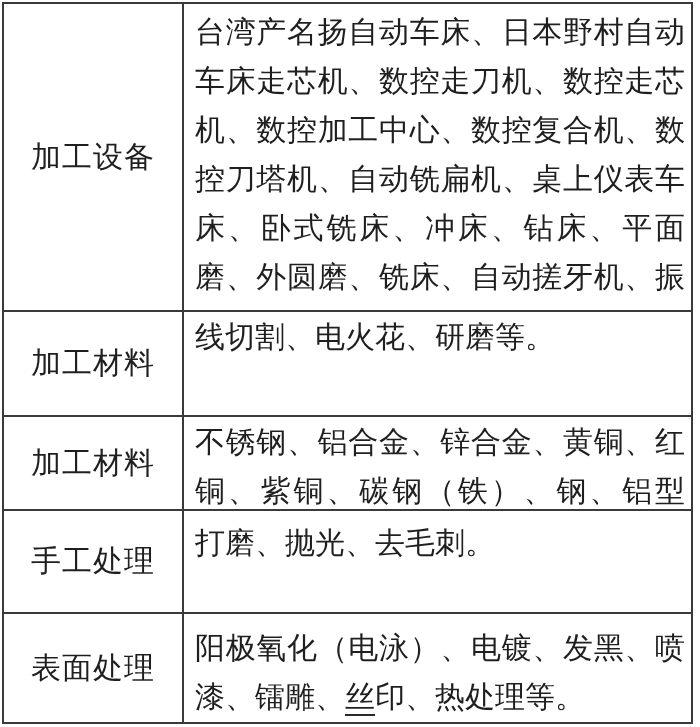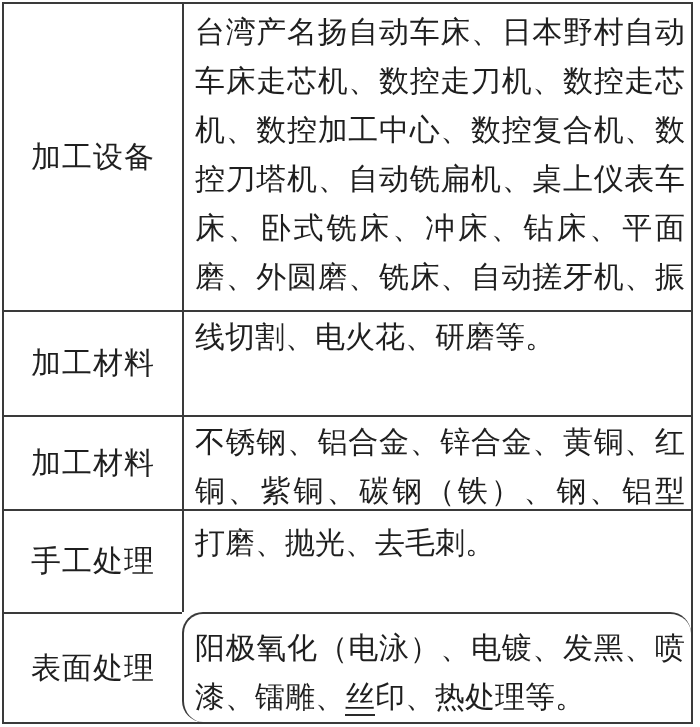--- a/index.html
+++ b/index.html
@@ -41,21 +41,21 @@
   }
   .content-cell {
     border-left: 2px solid #3a3a3a;
     line-height: 49px;
     padding: 0 6px 0 11px;
     text-align: justify;
   }
   .row-sep { border-top: 2px solid #3a3a3a; font-family: Liberation Serif, serif; }
   .pt-1 { padding-top: 3px; }
   .pt-4 { padding-top: 7px; }
-  .pt-5 { padding-top: 9px; border-radius: 21px; }
+  .pt-5 { padding-top: 9px; }
   .u {
     border-bottom: 2px solid #2a2a2a;
     padding-bottom: 1px;
   }
 </style>
 </head>
 <body>
 
 <div class="page">
   <div class="spec-table">

